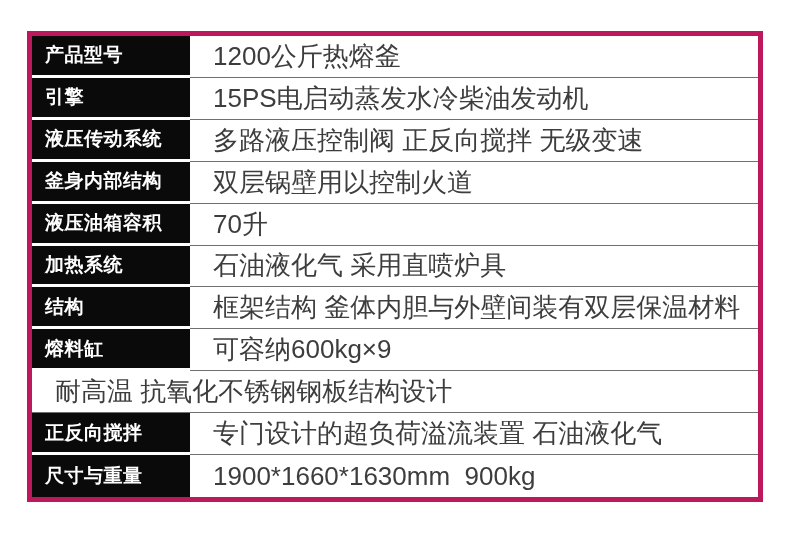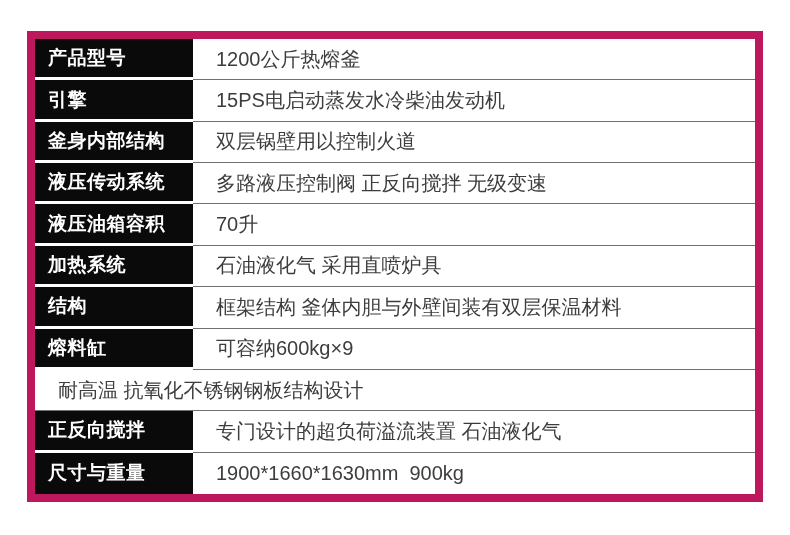--- a/index.html
+++ b/index.html
@@ -11,21 +11,21 @@
     overflow: hidden;
     font-family: "Liberation Sans", "DejaVu Sans", sans-serif;
   }
   .spec-table {
     position: absolute;
     left: 27px;
     top: 31px;
     width: 736px;
     height: 471px;
     box-sizing: border-box;
-    border: 8px solid #be185d;
+    border: 5px solid #be185d;
     display: flex;
     flex-direction: column;
     background: #ffffff;
   }
   .spec-row {
     flex: 1 1 0;
     display: flex;
     flex-direction: row;
     min-height: 0;
   }
@@ -40,21 +40,21 @@
     display: flex;
     align-items: center;
     padding-left: 13px;
     border-bottom: 3px solid #ffffff;
     letter-spacing: 0.5px;
   }
   .spec-value-cell {
     flex: 1 1 auto;
     box-sizing: border-box;
     color: #3d3d3d;
-    font-size: 20px;
+    font-size: 26px;
     display: flex;
     align-items: center;
     padding-left: 23px;
     border-bottom: 1px solid #707070;
     white-space: pre-wrap;
     background: #ffffff;
   }
   .spec-row:last-child .spec-label-cell {
     border-bottom: none;
     font-family: Liberation Mono, monospace;
@@ -71,27 +71,27 @@
     <div class="spec-label-cell">产品型号</div>
     <div class="spec-value-cell">1200公斤热熔釜</div>
   </div>
 
   <div class="spec-row">
     <div class="spec-label-cell">引擎</div>
     <div class="spec-value-cell">15PS电启动蒸发水冷柴油发动机</div>
   </div>
 
   <div class="spec-row">
-    <div class="spec-label-cell">釜身内部结构</div>
-    <div class="spec-value-cell">双层锅壁用以控制火道</div>
+    <div class="spec-label-cell">液压传动系统</div>
+    <div class="spec-value-cell">多路液压控制阀 正反向搅拌 无级变速</div>
   </div>
 
   <div class="spec-row">
-    <div class="spec-label-cell">液压传动系统</div>
-    <div class="spec-value-cell">多路液压控制阀 正反向搅拌 无级变速</div>
+    <div class="spec-label-cell">釜身内部结构</div>
+    <div class="spec-value-cell">双层锅壁用以控制火道</div>
   </div>
 
   <div class="spec-row">
     <div class="spec-label-cell">液压油箱容积</div>
     <div class="spec-value-cell">70升</div>
   </div>
 
   <div class="spec-row">
     <div class="spec-label-cell">加热系统</div>
     <div class="spec-value-cell">石油液化气 采用直喷炉具</div>

